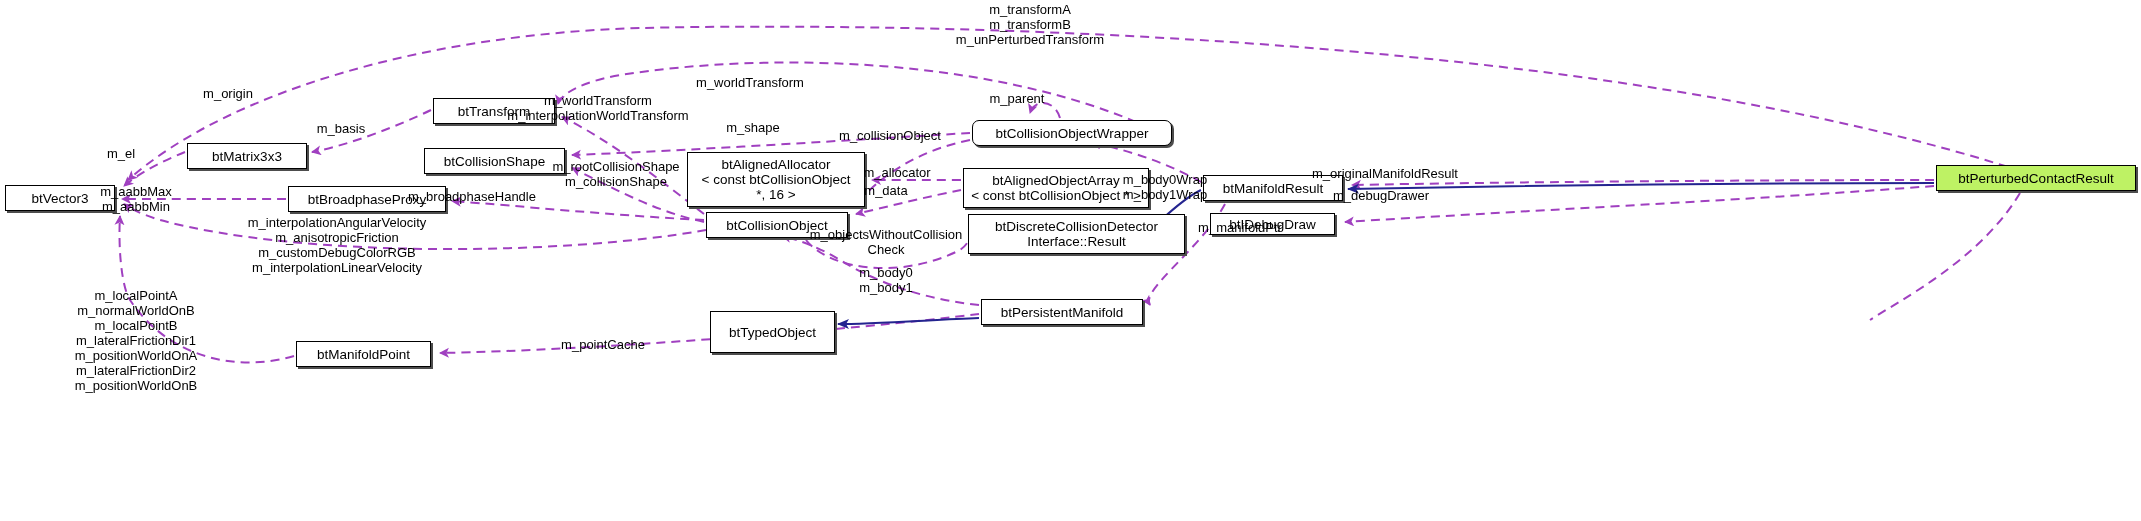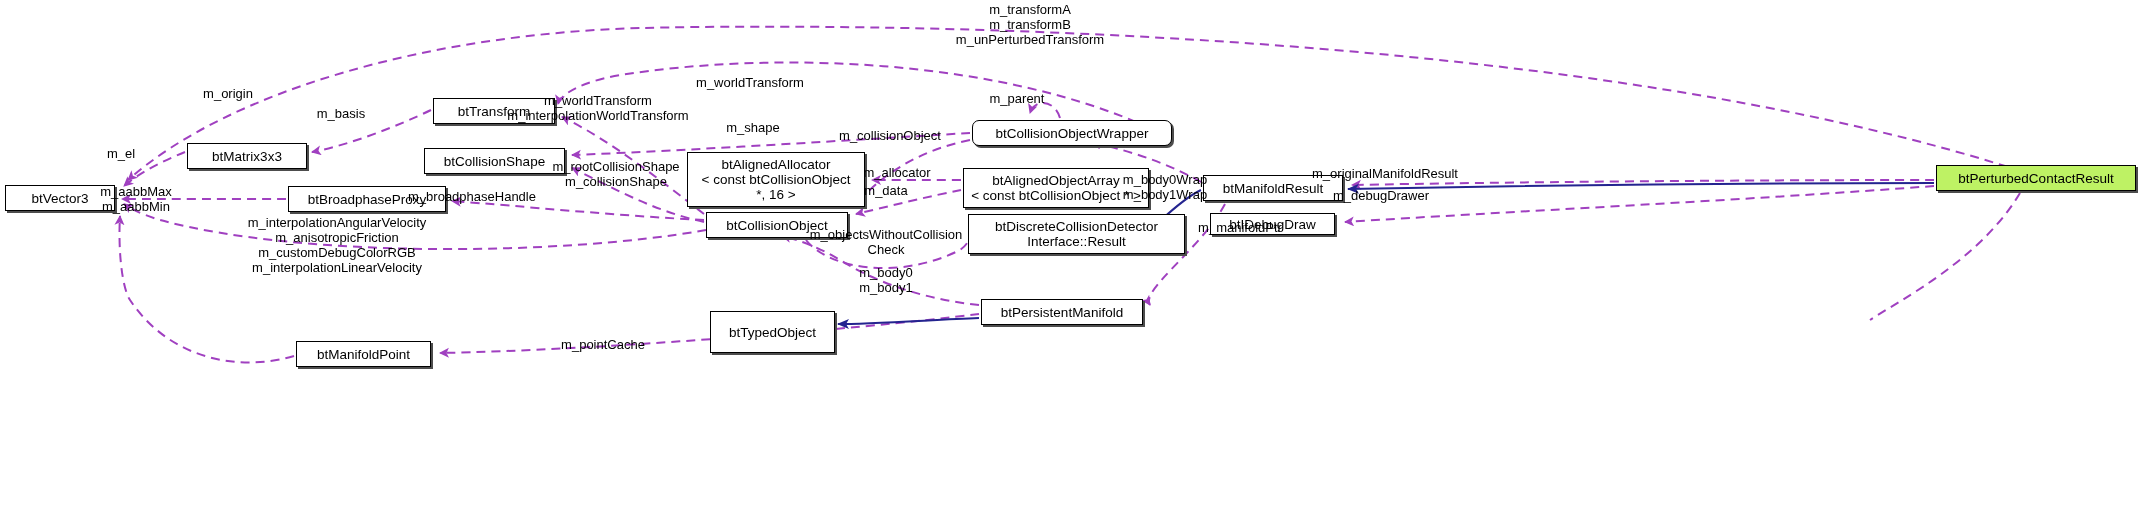--- a/index.html
+++ b/index.html
@@ -177,21 +177,21 @@
   <div class="node" style="left:296px;top:341px;width:135px;height:26px;">
     <span>btManifoldPoint</span>
   </div>
 
   <div class="edge-label" style="left:1030px;top:2px;">m_transformA
 m_transformB
 m_unPerturbedTransform</div>
   <div class="edge-label" style="left:228px;top:86px;">m_origin</div>
   <div class="edge-label" style="left:750px;top:75px;">m_worldTransform</div>
   <div class="edge-label" style="left:1017px;top:91px;">m_parent</div>
-  <div class="edge-label" style="left:341px;top:106px;">m_basis</div>
+  <div class="edge-label" style="left:341px;top:121px;">m_basis</div>
   <div class="edge-label" style="left:598px;top:93px;">m_worldTransform
 m_interpolationWorldTransform</div>
   <div class="edge-label" style="left:753px;top:120px;">m_shape</div>
   <div class="edge-label" style="left:890px;top:128px;">m_collisionObject</div>
   <div class="edge-label" style="left:1165px;top:132px;margin-top:40px;">m_body0Wrap
 m_body1Wrap</div>
   <div class="edge-label" style="left:121px;top:146px;">m_el</div>
   <div class="edge-label" style="left:616px;top:159px;">m_rootCollisionShape
 m_collisionShape</div>
   <div class="edge-label" style="left:1385px;top:166px;">m_originalManifoldResult</div>
@@ -203,15 +203,22 @@
   <div class="edge-label" style="left:886px;top:183px;">m_data</div>
   <div class="edge-label" style="left:1240px;top:220px;">m_manifoldPtr</div>
   <div class="edge-label" style="left:337px;top:215px;">m_interpolationAngularVelocity
 m_anisotropicFriction
 m_customDebugColorRGB
 m_interpolationLinearVelocity</div>
   <div class="edge-label" style="left:886px;top:227px;">m_objectsWithoutCollision
 Check</div>
   <div class="edge-label" style="left:886px;top:265px;">m_body0
 m_body1</div>
+  <div class="edge-label" style="left:136px;top:288px;">m_localPointA
+m_normalWorldOnB
+m_localPointB
+m_lateralFrictionDir1
+m_positionWorldOnA
+m_lateralFrictionDir2
+m_positionWorldOnB</div>
   <div class="edge-label" style="left:603px;top:337px;">m_pointCache</div>
 
 </div>
 
 </body></html>

